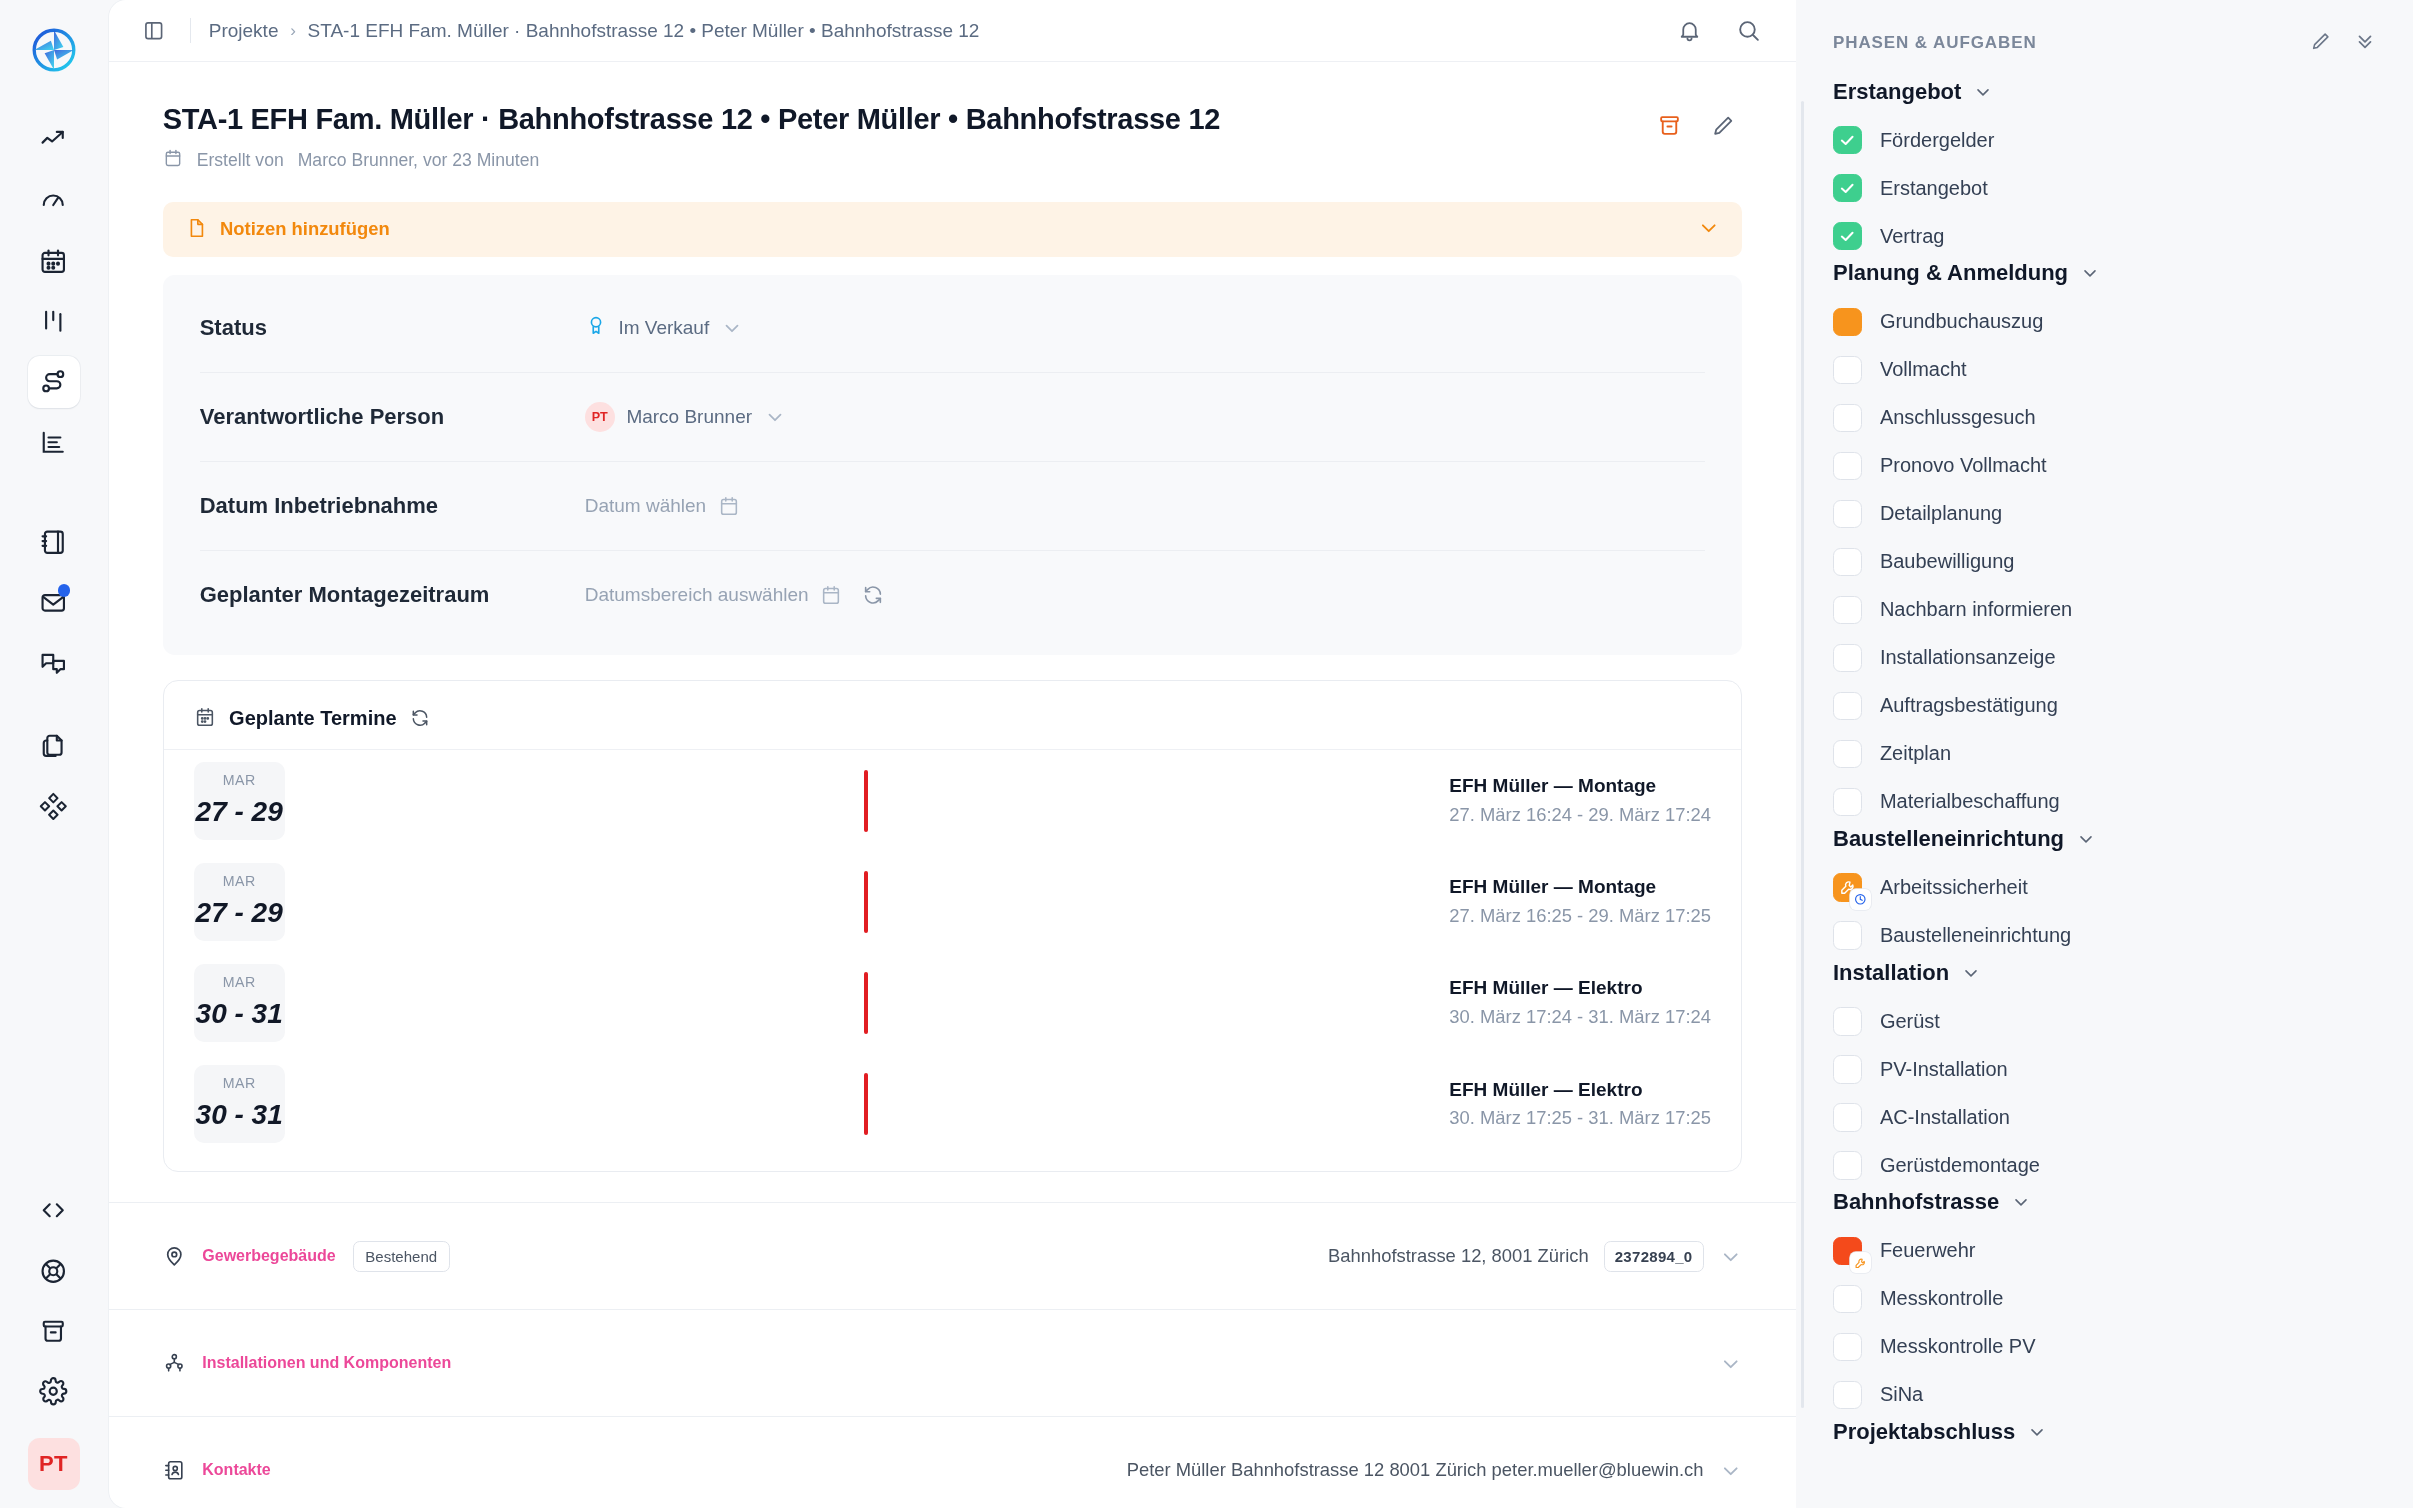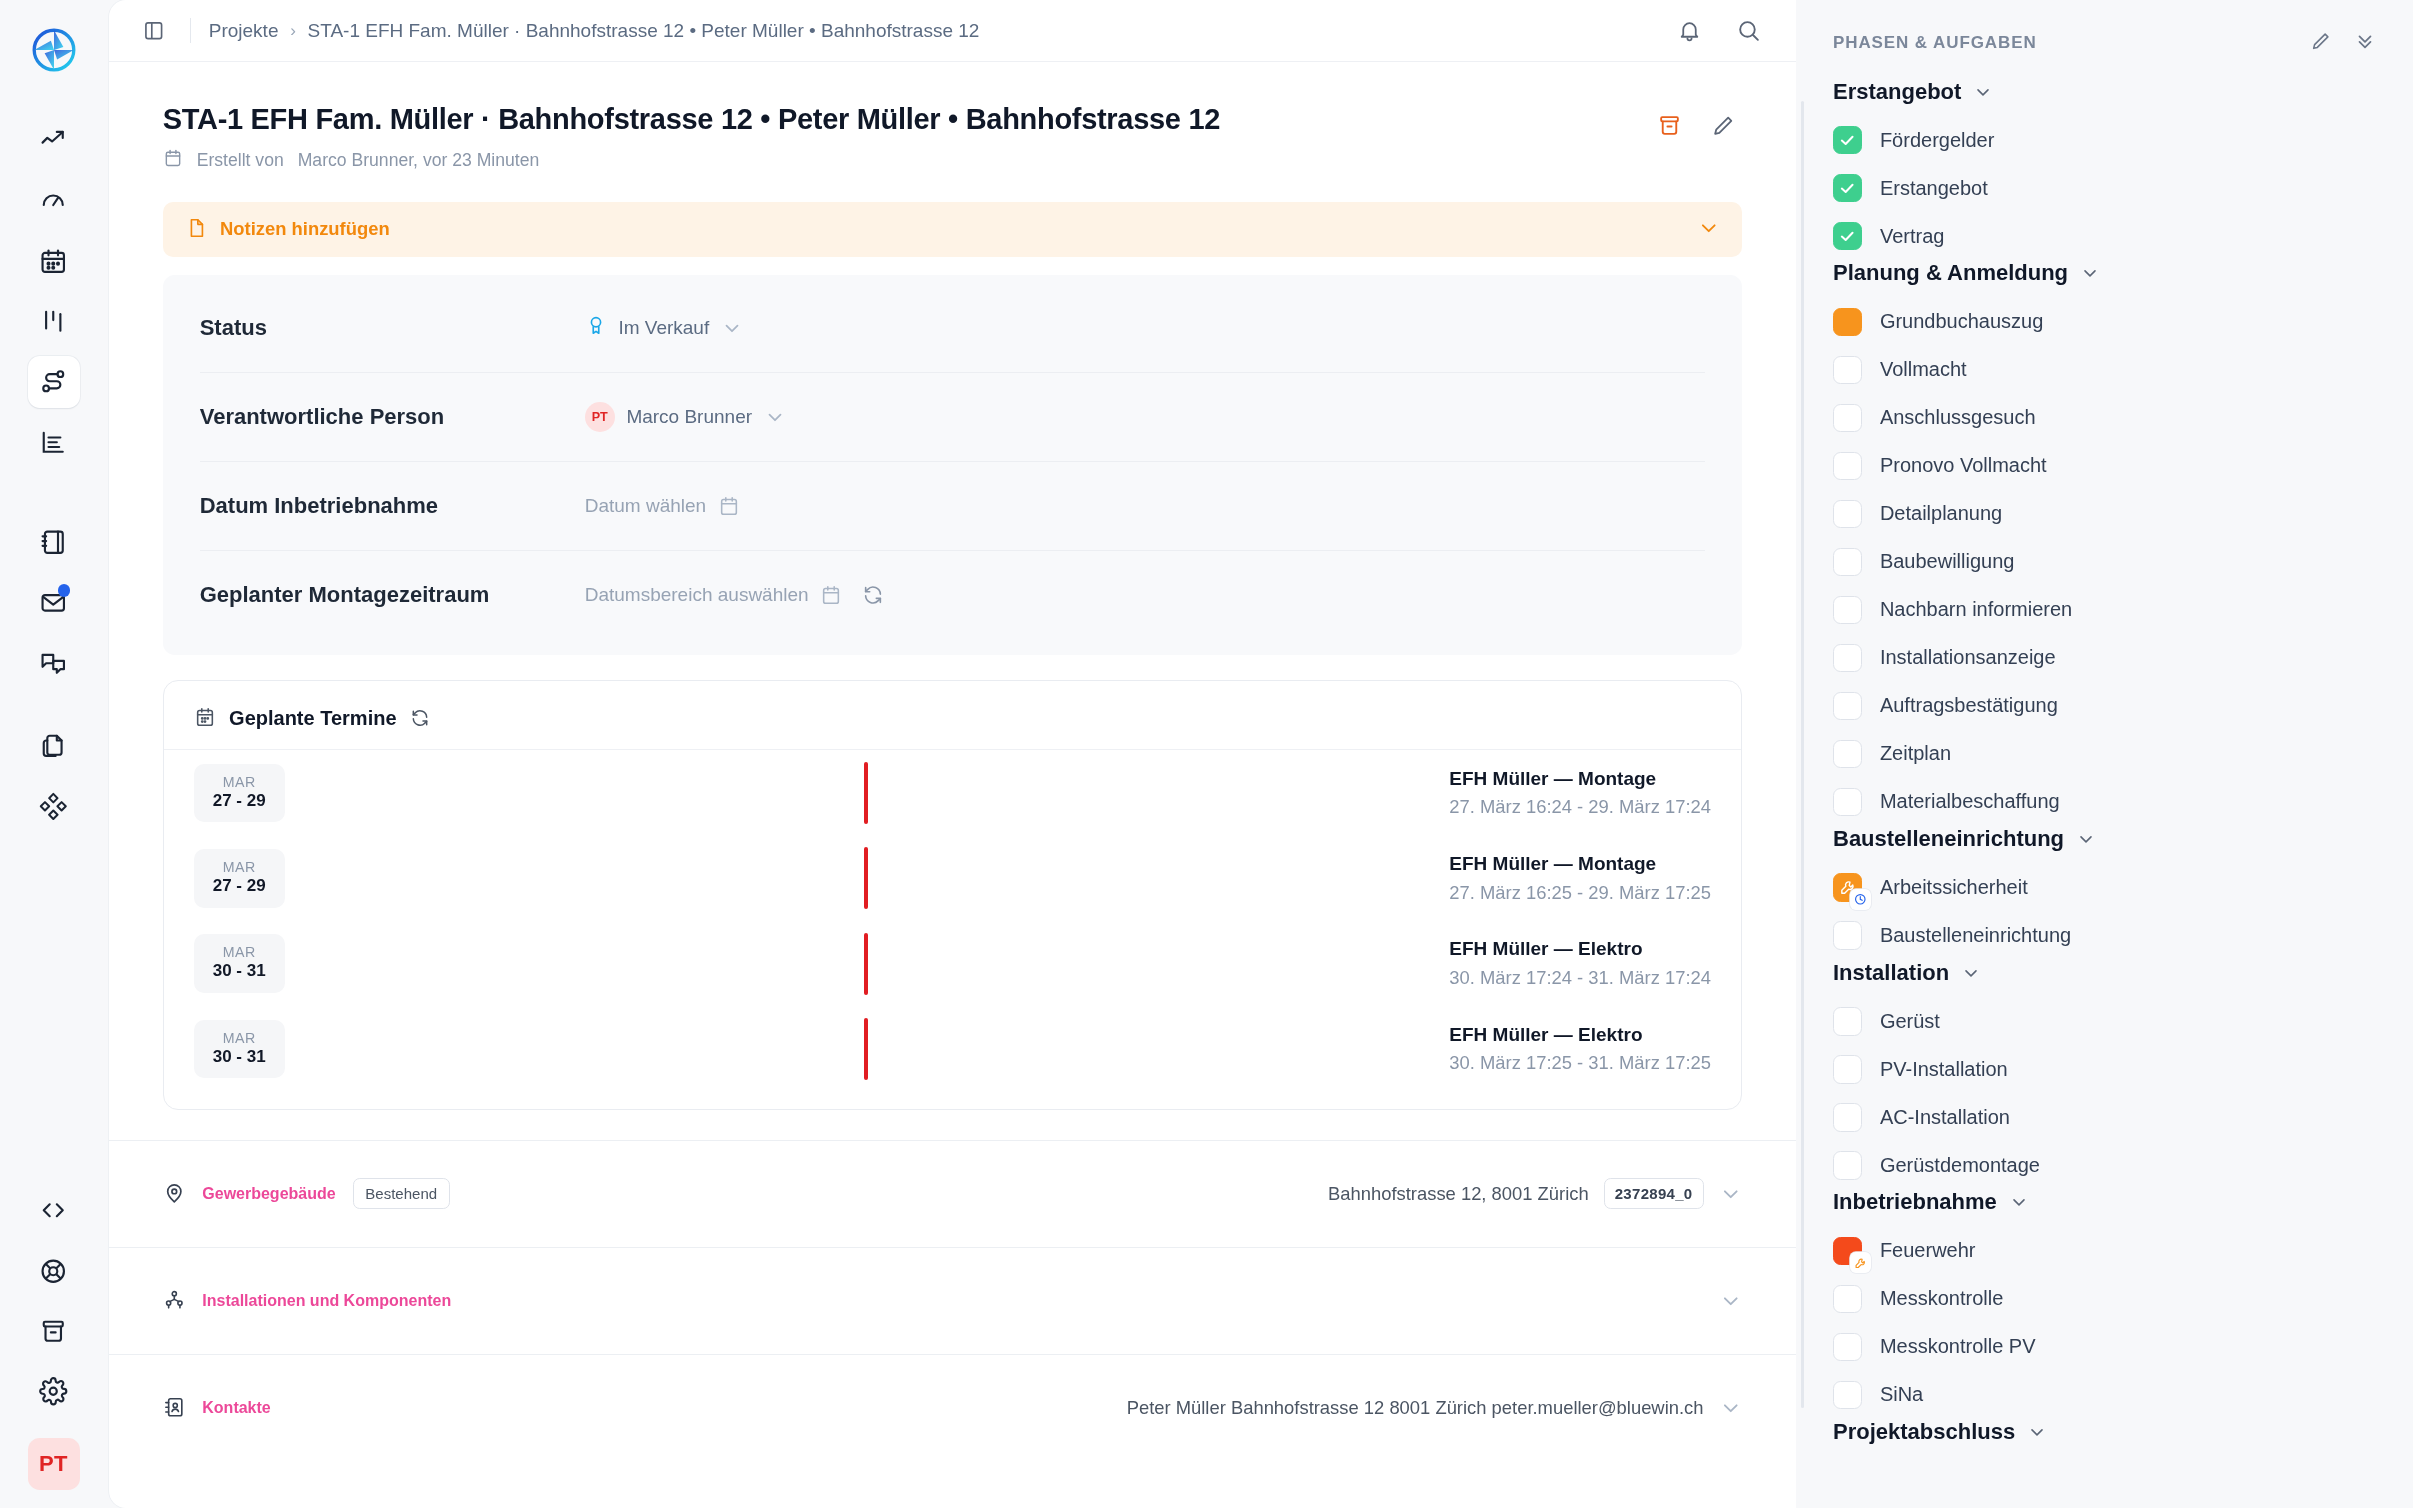--- a/index.html
+++ b/index.html
@@ -167,21 +167,21 @@
     gap: 4px;
     justify-content: space-between;
   }
   .appt-date {
     width: 91px; flex: 0 0 91px;
     background: #f5f6f8; border-radius: 10px;
     padding: 10px 0 11.7px 0;
     text-align: center;
   }
   .appt-mon { font-size: 14.2px; color: #8a96a8; letter-spacing: 0.5px; font-weight: 500; }
-  .appt-day { font-size: 17px; color: #111827; font-weight: 700; margin-top: 1px; }
+  .appt-day { font-size: 28px; color: #111827; font-weight: 700; margin-top: 8px; font-style: italic; }
   .appt-bar { width: 4.2px; height: 62px; background: #e11d22; border-radius: 2.5px; margin: 0 23.5px 0 22px; }
   .appt-txt { display: flex; flex-direction: column; gap: 6.7px; }
   .appt-title { font-size: 19px; font-weight: 700; color: #101828; }
   .appt-sub { font-size: 18.4px; color: #8a96a8; }
 
   .sections { margin-top: 30px; }
   .section-row {
     display: flex; align-items: center;
     height: 107px;
     border-top: 0.8px solid #eceff3;
@@ -877,21 +877,21 @@
           <span class="task-label">AC-Installation</span>
         </div>
       <div class="task">
           <span class="cb"></span>
           <span class="task-label">Gerüstdemontage</span>
         </div>
     </div>
 
     <div>
       <div class="group-head">
-        <span class="group-name">Inbetriebnahme</span>
+        <span class="group-name">Bahnhofstrasse</span>
         <span class="gchev">
             <svg viewBox="0 0 24 24" fill="none" stroke="currentColor" stroke-width="1.9" stroke-linecap="round" stroke-linejoin="round">
               <polyline points="6 9.5 12 15.5 18 9.5"></polyline>
             </svg>
           </span>
       </div>
       <div class="task">
         <span class="cb fire">
           <span class="cb-badge" style="color:#f7941d">
             <svg viewBox="0 0 24 24" fill="none" stroke="currentColor" stroke-width="2.2" stroke-linecap="round" stroke-linejoin="round">

